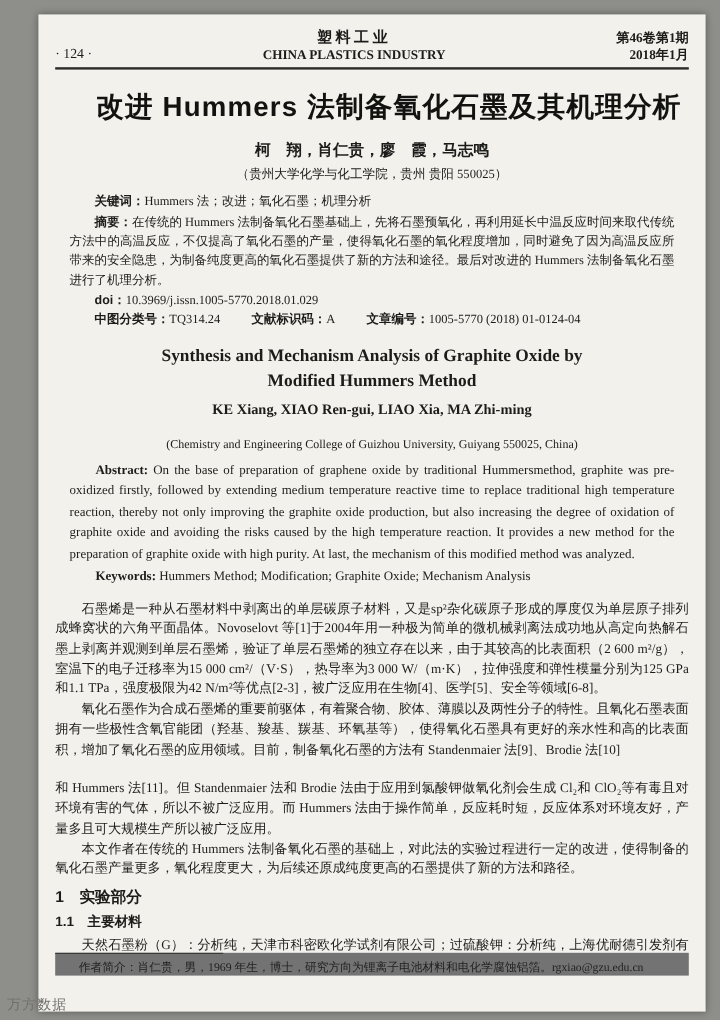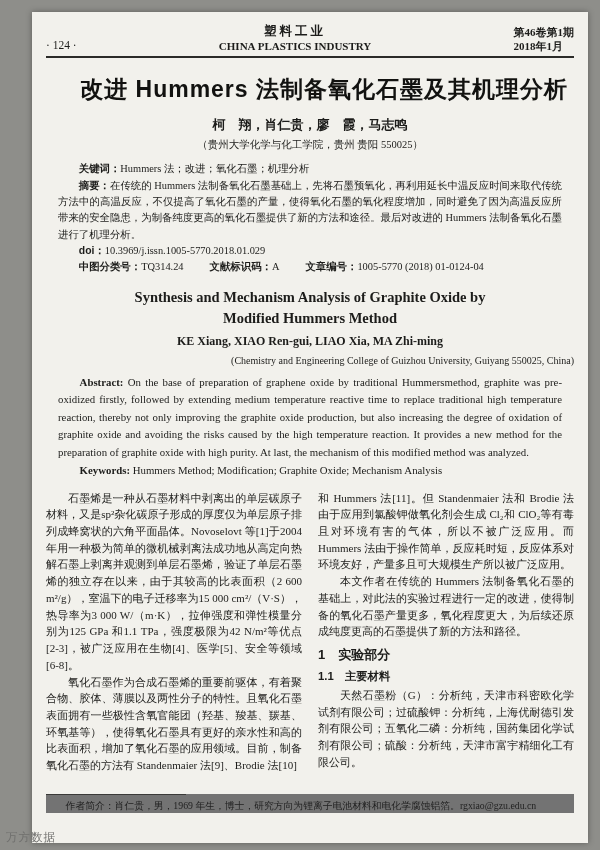--- a/index.html
+++ b/index.html
@@ -15,45 +15,45 @@
     background:#f2f1ec;box-sizing:border-box;
     padding:12px 14px 0 14px;overflow:hidden;
     box-shadow:0 0 6px rgba(0,0,0,.35);
   }
   
   .jheader{display:flex;justify-content:space-between;align-items:flex-end;}
   .hdr-left{font-size:11.5px;padding-bottom:2px;}
   .hdr-center{text-align:center;line-height:1.25;}
   .j-cn{font-size:12.5px;font-weight:bold;letter-spacing:3px;font-family:Liberation Serif, serif;}
   .j-en{font-size:11px;font-weight:bold;}
-  .hdr-right{text-align:left;font-size:11px;line-height:1.3;font-weight:bold;}
+  .hdr-right{text-align:right;font-size:11px;line-height:1.3;font-weight:bold;}
   .hdr-rule{border-top:2.5px solid #2b2b28;margin-top:3px;}
   
   .title-cn{
     text-align:right;font-size:23px;font-weight:bold;letter-spacing:1px;
     margin:16px 6px 0;font-family:"Liberation Sans","DejaVu Sans",sans-serif;color:#121210;
   }
   .authors-cn{text-align:center;font-size:13px;font-weight:bold;margin-top:11px;
     font-family:"Liberation Sans","DejaVu Sans",sans-serif;}
   .affil-cn{text-align:center;font-size:10.5px;margin-top:4px;}
   
   .absblock{margin:9px 12px 0;}
   .absblock p{margin:0;font-size:10.4px;line-height:1.57;text-align:justify;text-indent:2em;}
   .lab{font-weight:bold;font-family:"Liberation Sans","DejaVu Sans",sans-serif;}
   .meta-item{margin-right:26px;}
   .meta-item:last-child{margin-right:0;}
   
   .title-en{text-align:center;font-size:14.5px;font-weight:bold;margin:11px 20px 0;line-height:1.45;}
   .authors-en{text-align:center;font-size:12px;font-weight:bold;margin-top:5px;}
-  .affil-en{text-align:right;font-size:10px;margin-top:6px;}
+  .affil-en{text-align:center;font-size:10px;margin-top:16px;}
   .en-abs{margin:8px 12px 0;font-size:10.8px;line-height:1.62;text-align:justify;text-indent:2em;}
   .en-kw{margin:1px 12px 0;font-size:10.8px;line-height:1.62;text-indent:2em;}
   .en-abs .elab,.en-kw .elab{font-weight:bold;}
   
-  .columns{display:flex;gap:16px;margin:10px 0 0;}
+  .columns{display:flex;gap:16px;margin:10px 0 0;flex-direction:column;}
   .col{flex:1;min-width:0;font-size:11px;line-height:1.52;text-align:justify;}
   .col p{margin:0;text-indent:2em;}
   .col p.cont{text-indent:0;}
   .sec-h1{font-size:13px;font-weight:bold;margin:5px 0 3px;
     font-family:"Liberation Sans","DejaVu Sans",sans-serif;}
   .sec-h2{font-size:11.3px;font-weight:bold;margin:1px 0 2px;
     font-family:"Liberation Sans","DejaVu Sans",sans-serif;}
   
   .footnote{position:absolute;left:14px;right:14px;bottom:30px;background:#737373;}
   .fn-rule{width:140px;border-top:1.2px solid #3a3a38;margin:0 0 5px 0;}

